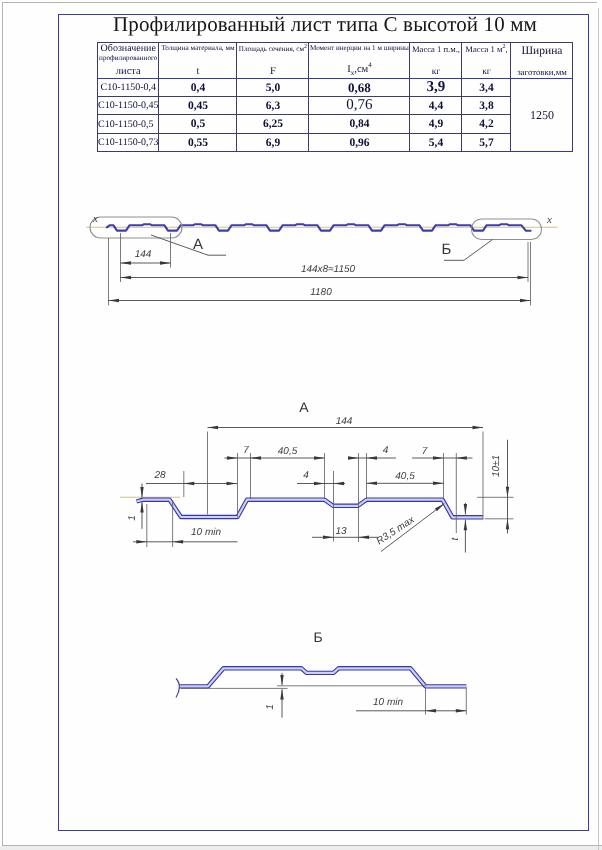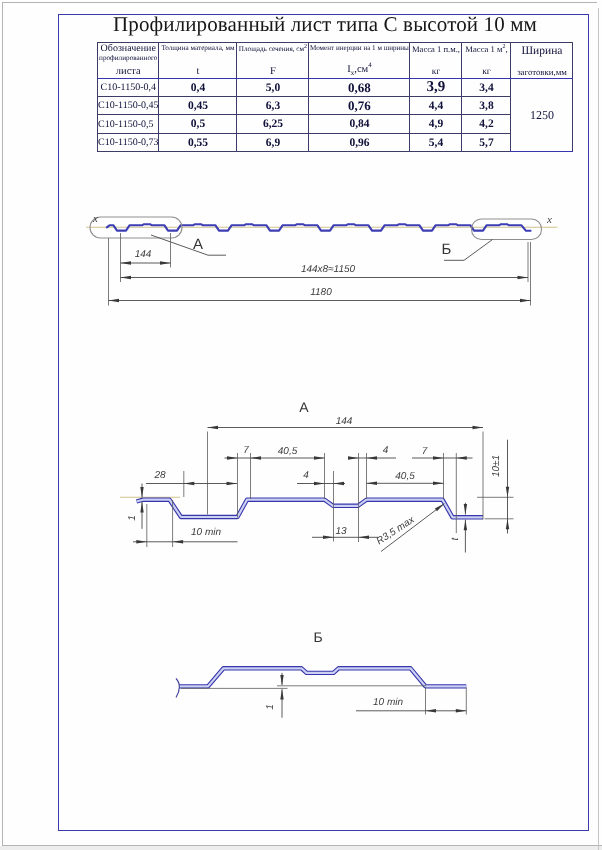--- a/index.html
+++ b/index.html
@@ -100,21 +100,21 @@
 <td style="font-weight:bold;font-size:13px">0,68</td>
 <td style="font-weight:bold;font-size:15px">3,9</td>
 <td style="font-weight:bold;font-size:11.5px">3,4</td>
 <td rowspan="4" style="font-size:12px;border-bottom:1.6px solid #3535b2">1250</td>
 </tr>
 
 <tr style="height:18px">
 <td style="text-align:left;font-size:10px;white-space:nowrap">С10-1150-0,45</td>
 <td style="font-weight:bold;font-size:11.5px">0,45</td>
 <td style="font-weight:bold;font-size:11.5px">6,3</td>
-<td style="font-weight:bold;font-size:13px">0,76</td>
+<td style="font-weight:normal;font-size:15px">0,76</td>
 <td style="font-weight:bold;font-size:11.5px">4,4</td>
 <td style="font-weight:bold;font-size:11.5px">3,8</td>
 </tr>
 
 <tr style="height:19px">
 <td style="text-align:left;font-size:10px;white-space:nowrap">С10-1150-0,5</td>
 <td style="font-weight:bold;font-size:11.5px">0,5</td>
 <td style="font-weight:bold;font-size:11.5px">6,25</td>
 <td style="font-weight:bold;font-size:11.5px">0,84</td>
 <td style="font-weight:bold;font-size:11.5px">4,9</td>

